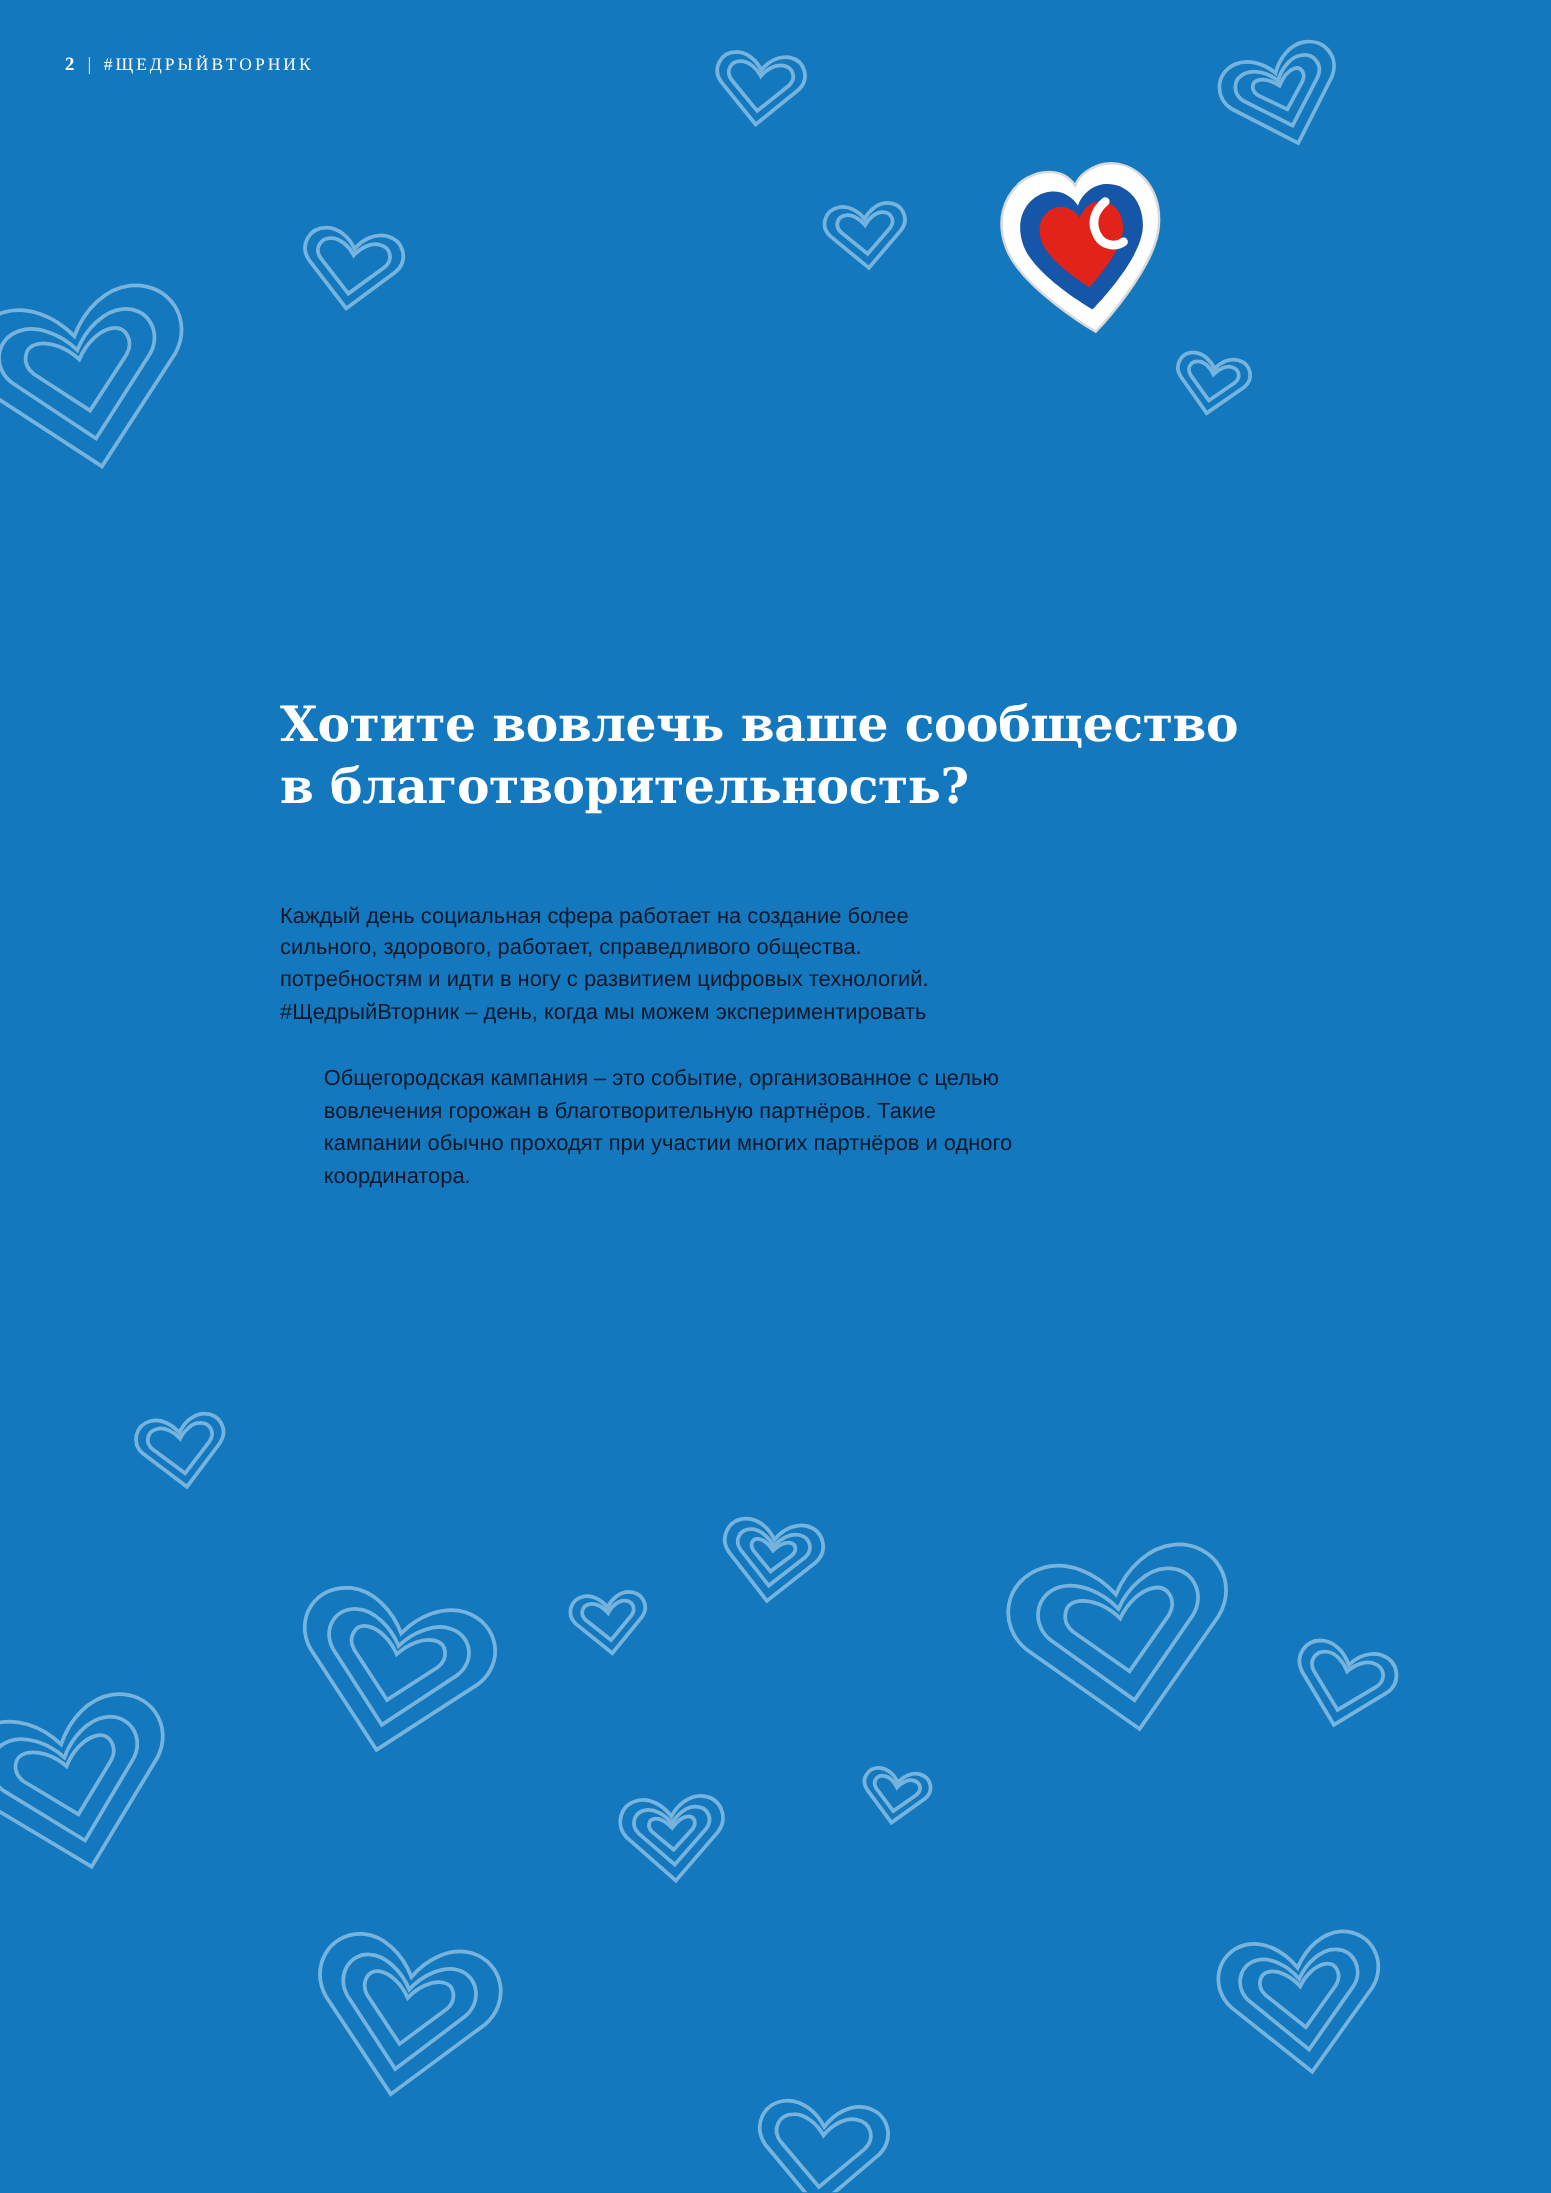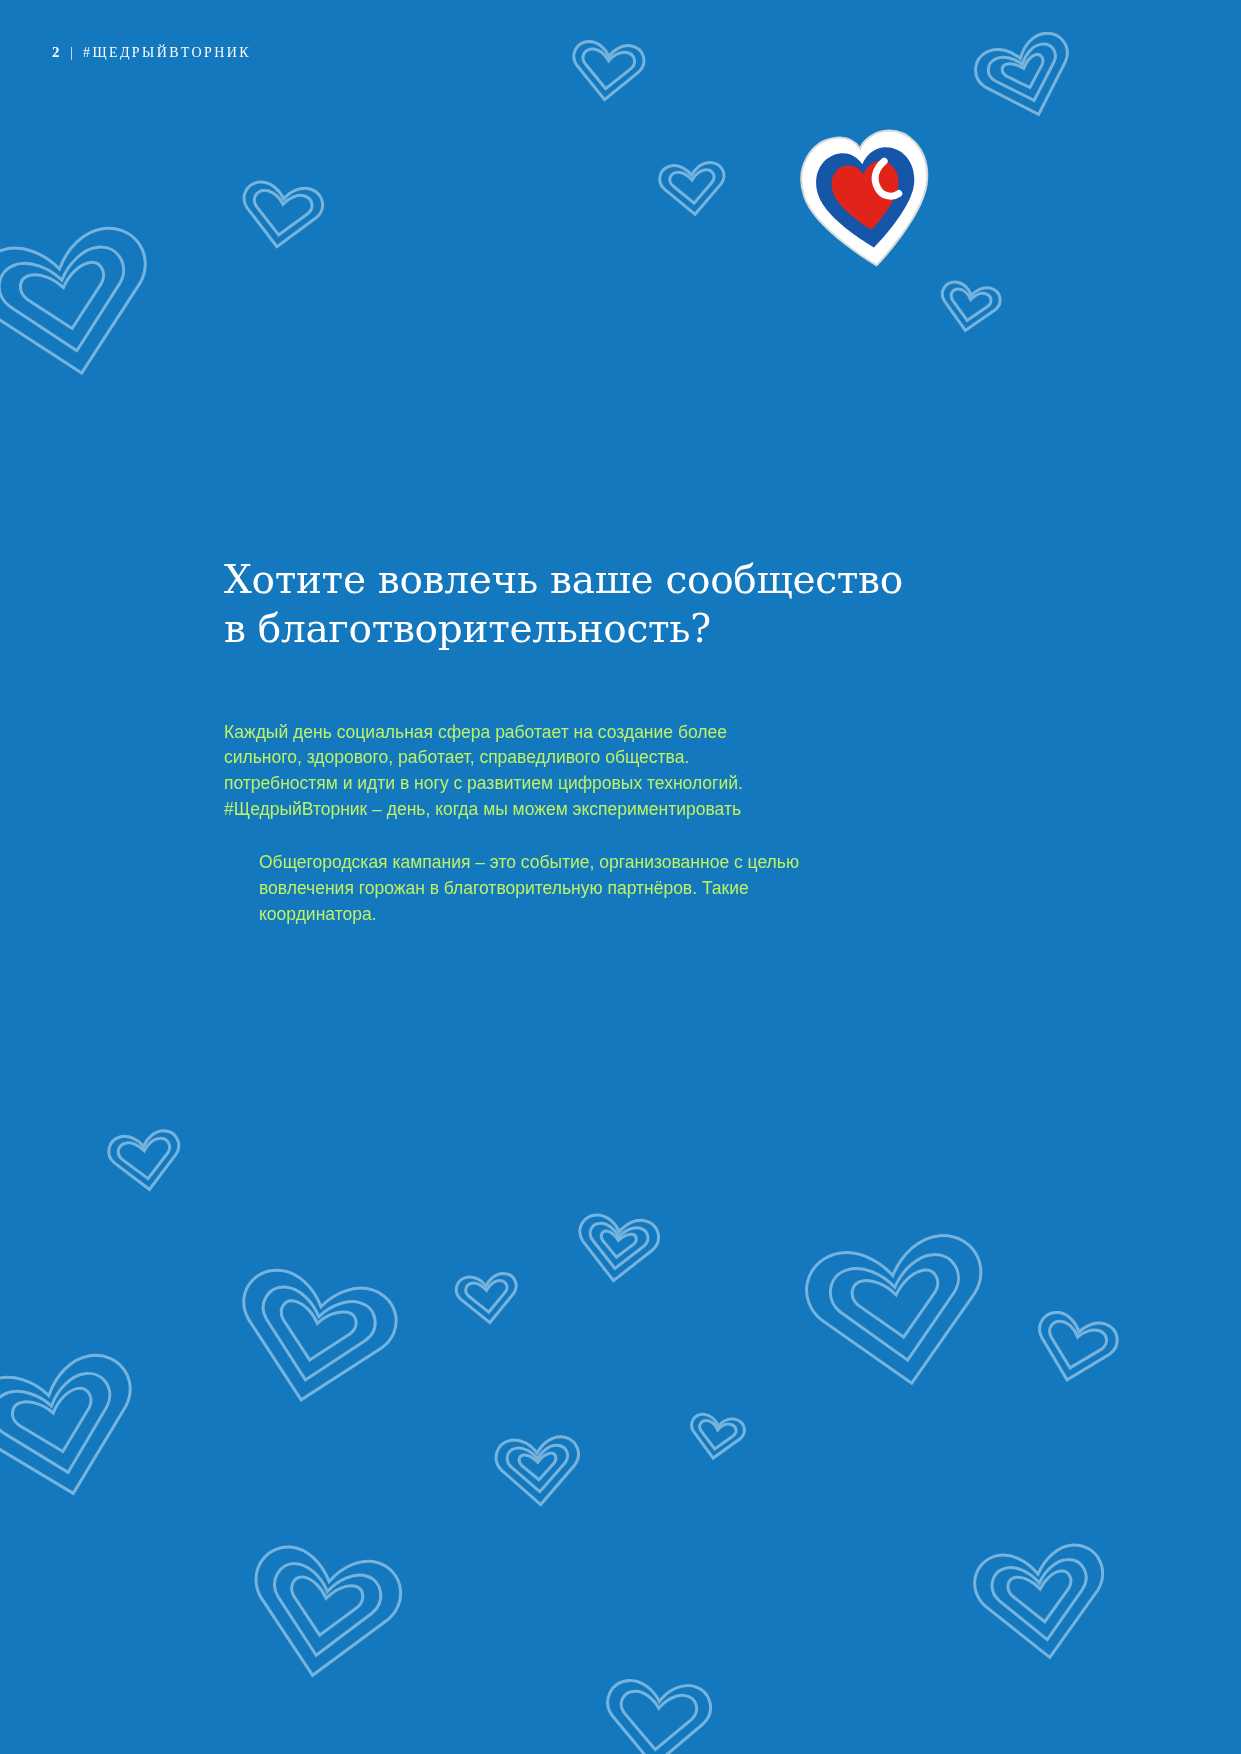--- a/index.html
+++ b/index.html
@@ -89,36 +89,36 @@
 
   
   .content {
     position: absolute;
     left: 224px;
     top: 556px;
     width: 760px;
   }
   .headline {
     font-family: "DejaVu Serif", "Liberation Serif", serif;
-    font-weight: normal;
+    font-weight: bold;
     color: #ffffff;
     font-size: 39px;
     line-height: 1.25;
     margin: 0;
     letter-spacing: -0.3px;
   }
   .headline .line {
     display: block;
     white-space: nowrap;
   }
   .body-block {
     margin-top: 66px;
   }
   .body-text {
-    color: #bef264;
+    color: #0f172a;
     font-size: 17.5px;
     line-height: 1.47;
     margin: 0 0 28px 0;
     max-width: 745px;
   }
   .body-text:last-child {
     margin-bottom: 0;
     margin-left: 35px;
   }
   .body-text .line {
@@ -300,18 +300,19 @@
     <div class="body-block">
       <p class="body-text">
         <span class="line">Каждый день социальная сфера работает на создание более</span>
         <span class="line">сильного, здорового, работает, справедливого общества.</span>
         <span class="line">потребностям и идти в ногу с развитием цифровых технологий.</span>
         <span class="line">#ЩедрыйВторник – день, когда мы можем экспериментировать</span>
       </p>
       <p class="body-text">
         <span class="line">Общегородская кампания – это событие, организованное с целью</span>
         <span class="line">вовлечения горожан в благотворительную партнёров. Такие</span>
+        <span class="line">кампании обычно проходят при участии многих партнёров и одного</span>
         <span class="line">координатора.</span>
       </p>
     </div>
   </div>
 
 </div>
 
 </body></html>

